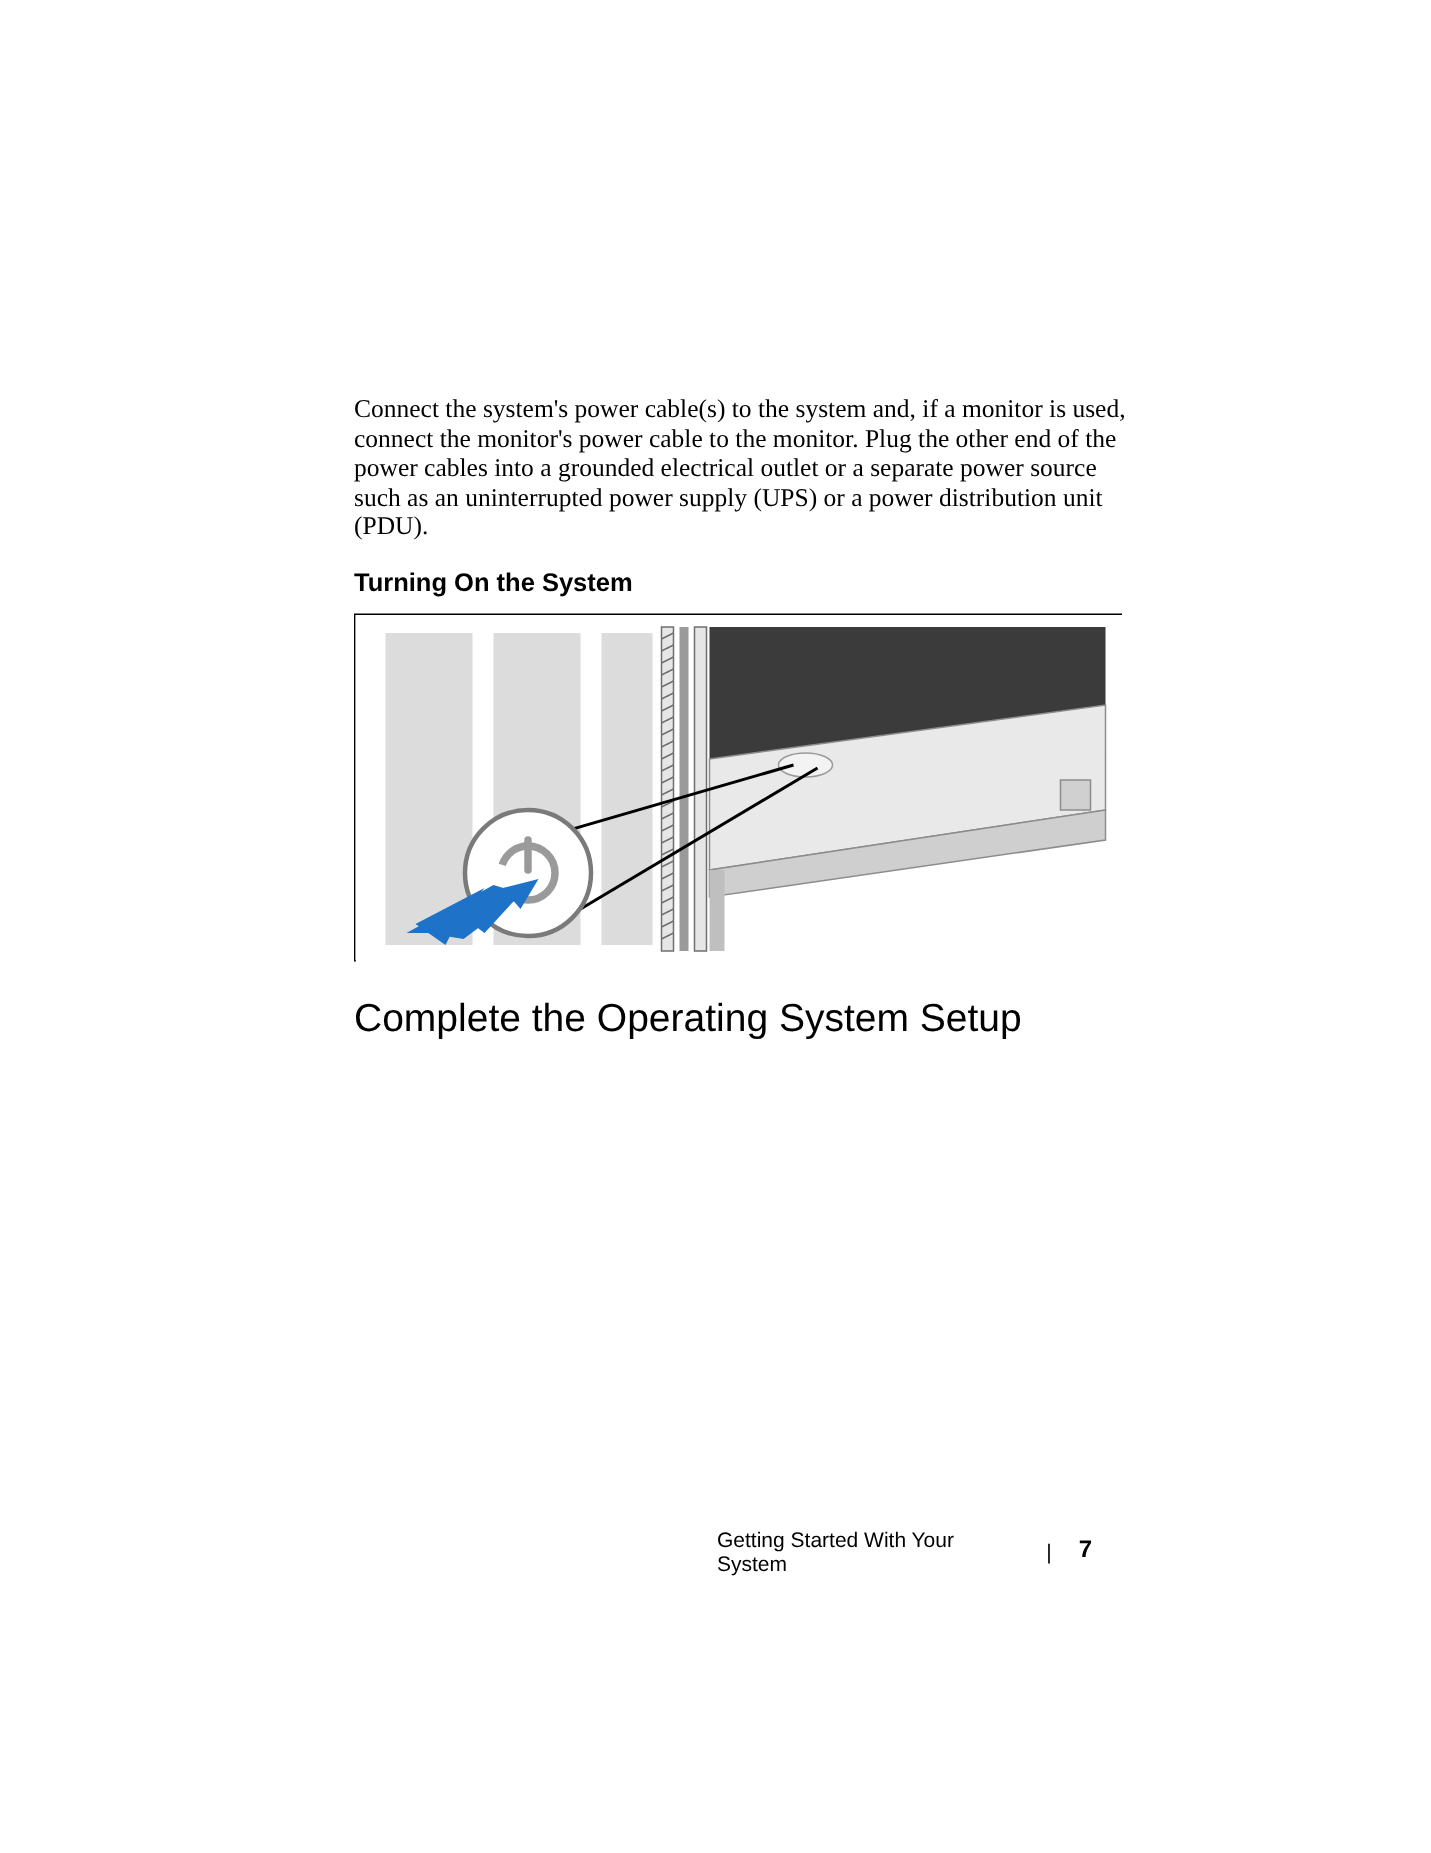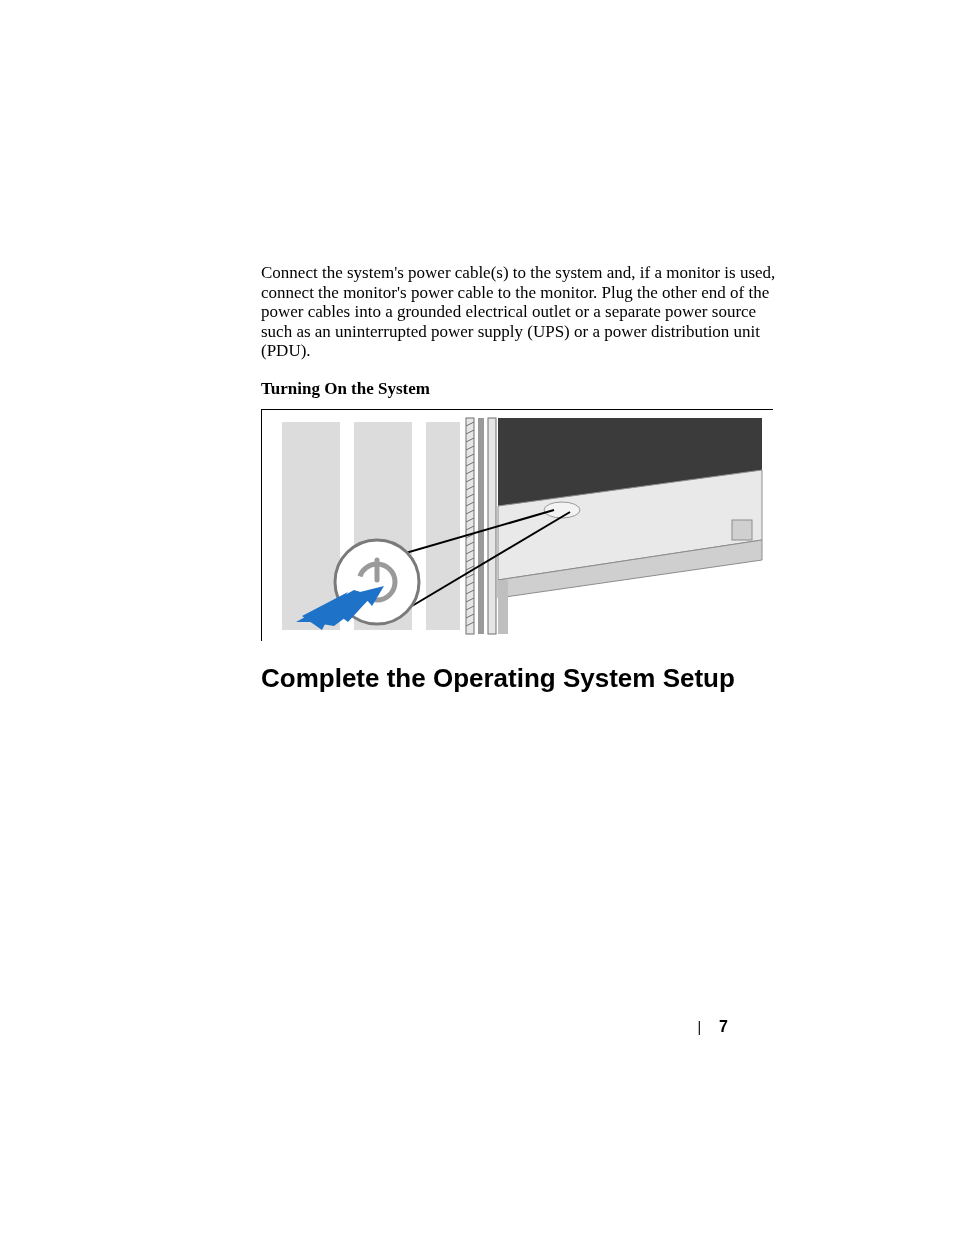--- a/index.html
+++ b/index.html
@@ -1,22 +1,22 @@
 <!DOCTYPE html>
 <html><head>
 <meta charset="utf-8">
 <style>
   * { box-sizing: border-box; margin: 0; padding: 0; }
   html, body { width: 954px; height: 1235px; background: #fff; font-family: Georgia, 'Times New Roman', serif; color: #000; }
   .page { position: relative; width: 954px; height: 1235px; }
-  .content { position: absolute; left: 236px; top: 263px; width: 525px; margin-left: 25px; }
+  .content { position: absolute; left: 236px; top: 263px; width: 525px; }
   .para { font-size: 17px; line-height: 1.15; margin-bottom: 14px; }
-  .subhead { font-family: Liberation Serif, serif; font-weight: bold; font-size: 17px; margin-top: 18px; margin-bottom: 10px; }
+  .subhead { font-family: Liberation Sans, sans-serif; font-weight: bold; font-size: 17px; margin-top: 18px; margin-bottom: 10px; }
   .figure { width: 512px; height: 232px; border: 1px solid #000; background: #fff; margin-bottom: 14px; }
-  .h1 { font-family: Arial, Helvetica, sans-serif; font-weight: bold; font-size: 26px; margin-top: 22px; margin-bottom: 10px; }
+  .h1 { font-family: Arial, Helvetica, sans-serif; font-weight: normal; font-size: 26px; margin-top: 22px; margin-bottom: 10px; }
   .footer-sep { color: #000; }
   .footer-page { font-weight: bold; font-size: 16px; }
   .footer-wrap { position: absolute; left: 478px; top: 1018px; width: 250px; display: flex; align-items: center; justify-content: flex-end; gap: 18px; font-family: Arial, Helvetica, sans-serif; font-size: 14px; }
 </style>
 </head>
 <body>
 
 <div class="page">
 
   <div class="content">
@@ -91,17 +91,18 @@
       </svg>
     </div>
 
 
     <div class="h1">Complete the Operating System Setup</div>
 
 
   </div>
 
   <div class="footer-wrap">
+    <span>Getting Started With Your System</span>
     <span class="footer-sep">|</span>
     <span class="footer-page">7</span>
   </div>
 
 </div>
 
 </body></html>

